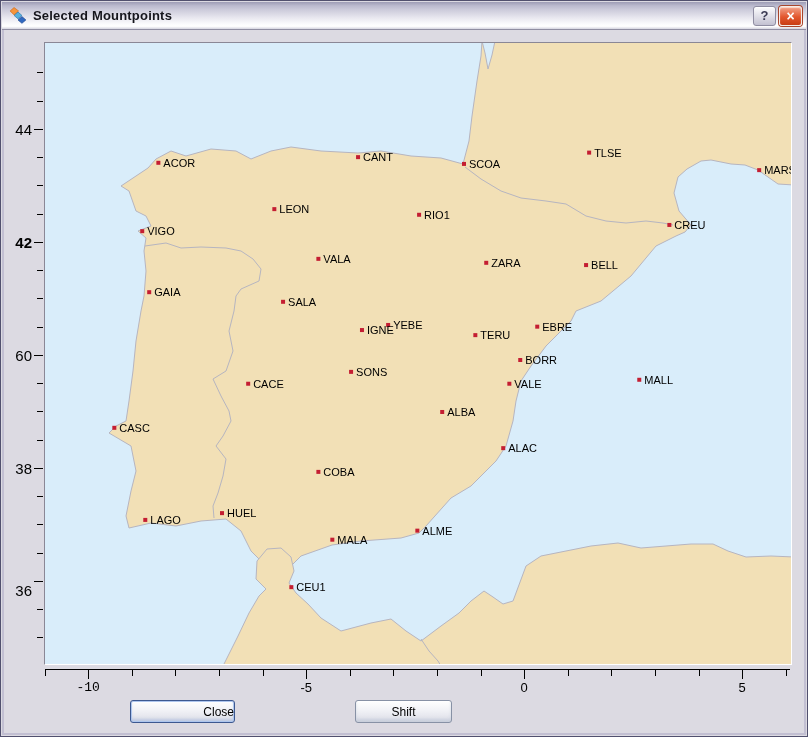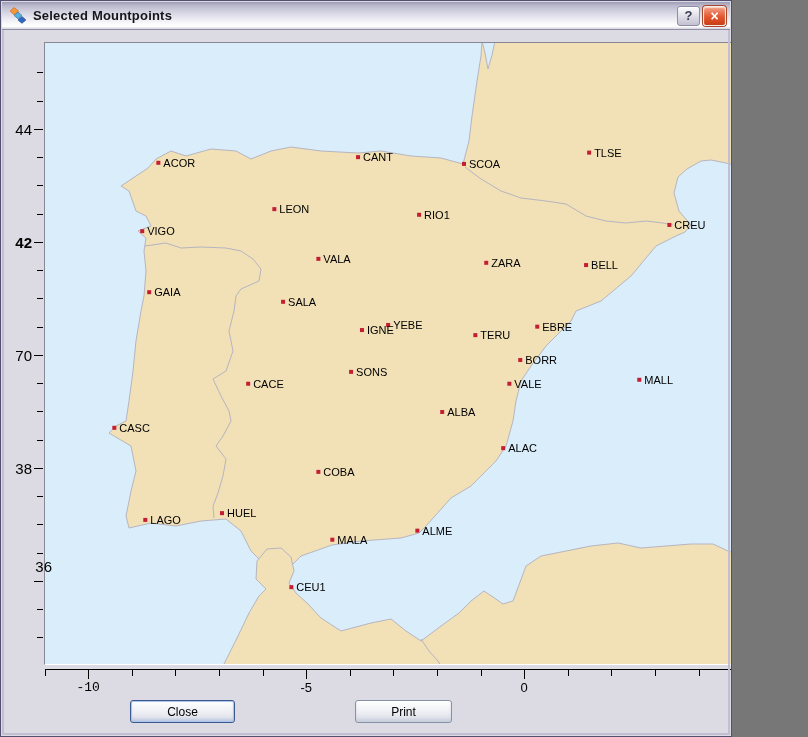--- a/index.html
+++ b/index.html
@@ -1,18 +1,18 @@
 <!DOCTYPE html>
 <html><head>
 <meta charset="utf-8">
 <style>
   html,body{margin:0;padding:0;background:#777;}
   *{box-sizing:border-box;}
   .window{
-    position:relative;width:732px;height:737px;
+    position:relative;width:808px;height:737px;
     background:#dcdae2;border:1px solid #51506e;
     font-family:"Liberation Sans",sans-serif;
     overflow:hidden;
   }
   .chrome{position:absolute;inset:1px;border:2px solid #c2bfd2;pointer-events:none;z-index:40;}
   .titlebar{
     position:absolute;left:1px;top:1px;right:1px;height:28px;
     background:linear-gradient(180deg,#9d9cb5 0%,#bbbace 14%,#cBCADA 28%,#e8e7ef 58%,#fbfbfd 82%,#ffffff 90%,#d5d4e0 100%);
     border-bottom:1px solid #908ea2;
     display:flex;align-items:center;padding:0 4px 0 7px;z-index:50;
@@ -51,20 +51,21 @@
     position:absolute;height:23px;border-radius:3px;
     font-family:"Liberation Sans",sans-serif;font-size:12px;color:#000;
     background:linear-gradient(180deg,#ffffff,#f1f2f6 45%,#e3e4ec 80%,#d6d8e2);
     border:1px solid #8791a5;
     box-shadow:inset 0 1px 0 #ffffff, inset 0 -3px 3px rgba(190,198,215,.55);
     z-index:20;cursor:default;padding:0;
   }
   .btn.default{
     border:1px solid #3c5890;
     box-shadow:inset 0 0 0 1px #aec6ee, inset 0 -3px 3px rgba(170,190,225,.6);
+    text-align:right;
   }
   text{font-family:"Liberation Sans",sans-serif;}
 </style>
 </head>
 <body>
 
 <div class="window">
 
   <div class="titlebar">
     <span class="app-icon">
@@ -176,40 +177,40 @@
       <div class="xtick" style="left: 566.767px; top: 669px; height: 6px;"></div>
       <div class="xtick" style="left: 610.367px; top: 669px; height: 6px;"></div>
       <div class="xtick" style="left: 653.967px; top: 669px; height: 6px;"></div>
       <div class="xtick" style="left: 697.568px; top: 669px; height: 6px;"></div>
       <div class="xtick" style="left: 741.168px; top: 669px; height: 9px;"></div>
       <div class="xlab" style="left: 719.168px; top: 679px;">5</div>
       <div class="xtick" style="left: 784.768px; top: 669px; height: 6px;"></div>
       <div class="ytick" style="left: 36px; top: 636.442px; width: 6px;"></div>
       <div class="ytick" style="left: 36px; top: 608.189px; width: 6px;"></div>
       <div class="ytick" style="left: 33px; top: 579.936px; width: 9px;"></div>
-      <div class="ylab" style="top: 557px; margin-left: 20px;">36</div>
+      <div class="ylab" style="top: 581px;">36</div>
       <div class="ytick" style="left: 36px; top: 551.683px; width: 6px;"></div>
       <div class="ytick" style="left: 36px; top: 523.43px; width: 6px;"></div>
       <div class="ytick" style="left: 36px; top: 495.177px; width: 6px;"></div>
       <div class="ytick" style="left: 33px; top: 466.924px; width: 9px;"></div>
       <div class="ylab" style="top: 458.924px; padding-left: 9px;">38</div>
       <div class="ytick" style="left: 36px; top: 438.672px; width: 6px;"></div>
       <div class="ytick" style="left: 36px; top: 410.419px; width: 6px;"></div>
       <div class="ytick" style="left: 36px; top: 382.166px; width: 6px;"></div>
       <div class="ytick" style="left: 33px; top: 353.913px; width: 9px;"></div>
-      <div class="ylab" style="top: 345.913px;">70</div>
+      <div class="ylab" style="top: 345.913px;">60</div>
       <div class="ytick" style="left: 36px; top: 325.66px; width: 6px;"></div>
       <div class="ytick" style="left: 36px; top: 297.407px; width: 6px;"></div>
       <div class="ytick" style="left: 36px; top: 269.154px; width: 6px;"></div>
       <div class="ytick" style="left: 33px; top: 240.901px; width: 9px;"></div>
       <div class="ylab" style="top: 232.901px; font-weight: bold;">42</div>
       <div class="ytick" style="left: 36px; top: 212.648px; width: 6px;"></div>
       <div class="ytick" style="left: 36px; top: 184.395px; width: 6px;"></div>
       <div class="ytick" style="left: 36px; top: 156.142px; width: 6px;"></div>
       <div class="ytick" style="left: 33px; top: 127.889px; width: 9px;"></div>
       <div class="ylab" style="top: 119.889px;">44</div>
       <div class="ytick" style="left: 36px; top: 99.636px; width: 6px;"></div>
       <div class="ytick" style="left: 36px; top: 71.3831px; width: 6px;"></div>
     </div>
 
   <button class="btn default" style="left:129px;top:699px;width:105px;">Close</button>
-  <button class="btn" style="left:354px;top:699px;width:97px;">Print</button>
+  <button class="btn" style="left:354px;top:699px;width:97px;">Shift</button>
 </div>
 
 </body></html>

